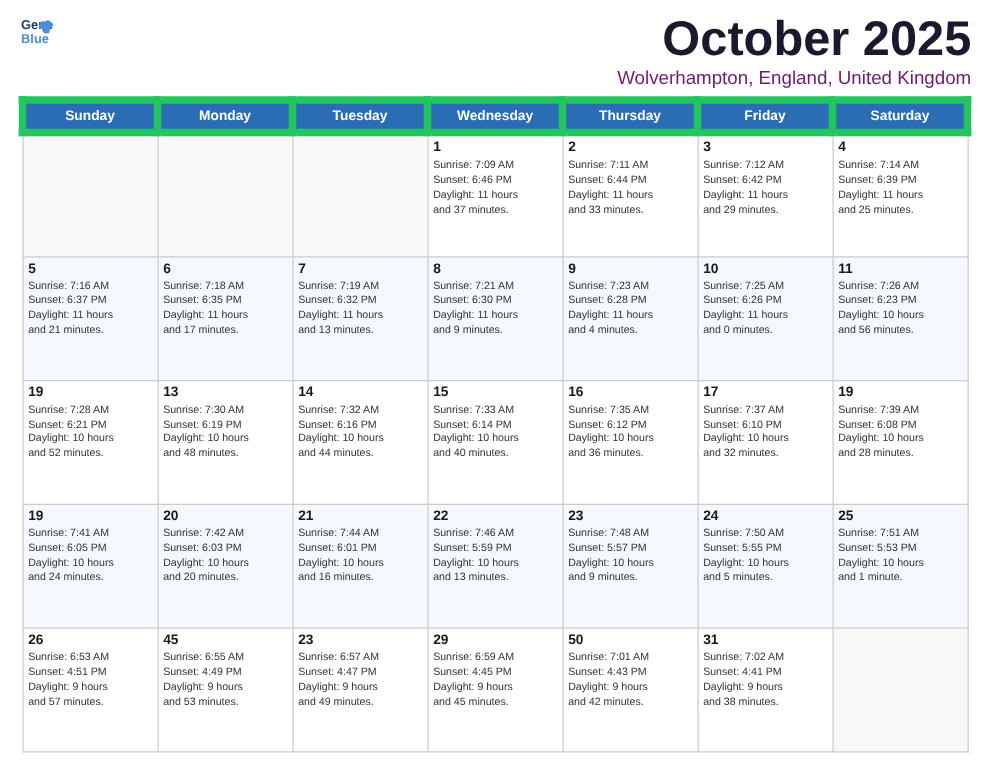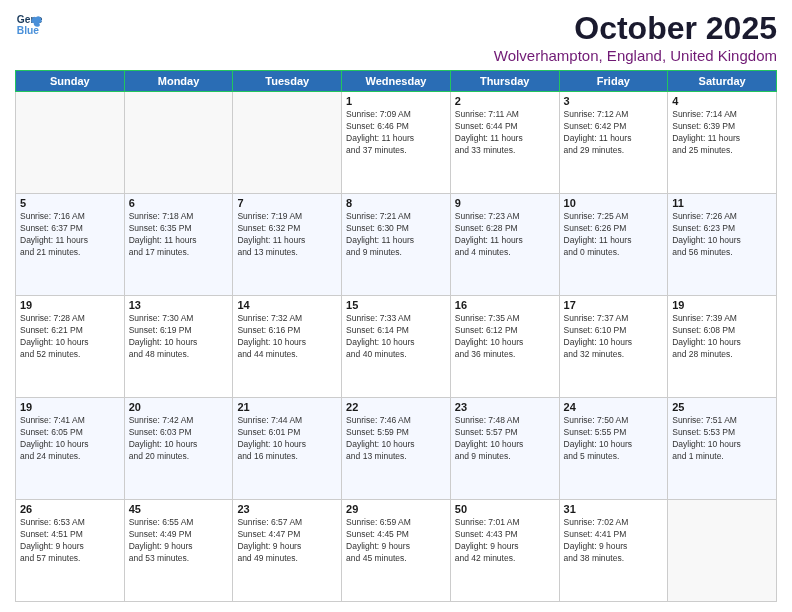--- a/index.html
+++ b/index.html
@@ -29,42 +29,42 @@
       gap: 4px;
     }
     .logo-icon {
       width: 28px;
       height: 28px;
     }
     .title-block {
       text-align: right;
     }
     .month-title {
-      font-size: 32px;
+      font-size: 39px;
       font-weight: bold;
       color: #1a1a2e;
     }
     .location {
       font-size: 15px;
       color: #701a75;
     }
     .calendar {
       flex: 1;
       border: 1px solid #ccc;
       border-collapse: collapse;
       width: 100%;
       table-layout: fixed;
     }
     .calendar th {
       background: #2a6db5;
       color: #fff;
       text-align: center;
       font-size: 11px;
       padding: 4px 2px;
-      border: 1px solid #22c55e;
+      border: 6px solid #22c55e;
       font-weight: bold;
     }
     .calendar td {
       border: 1px solid #ccc;
       vertical-align: top;
       padding: 3px 4px;
       font-size: 9px;
       color: #333;
       height: 80px;
       width: calc(100% / 7);

